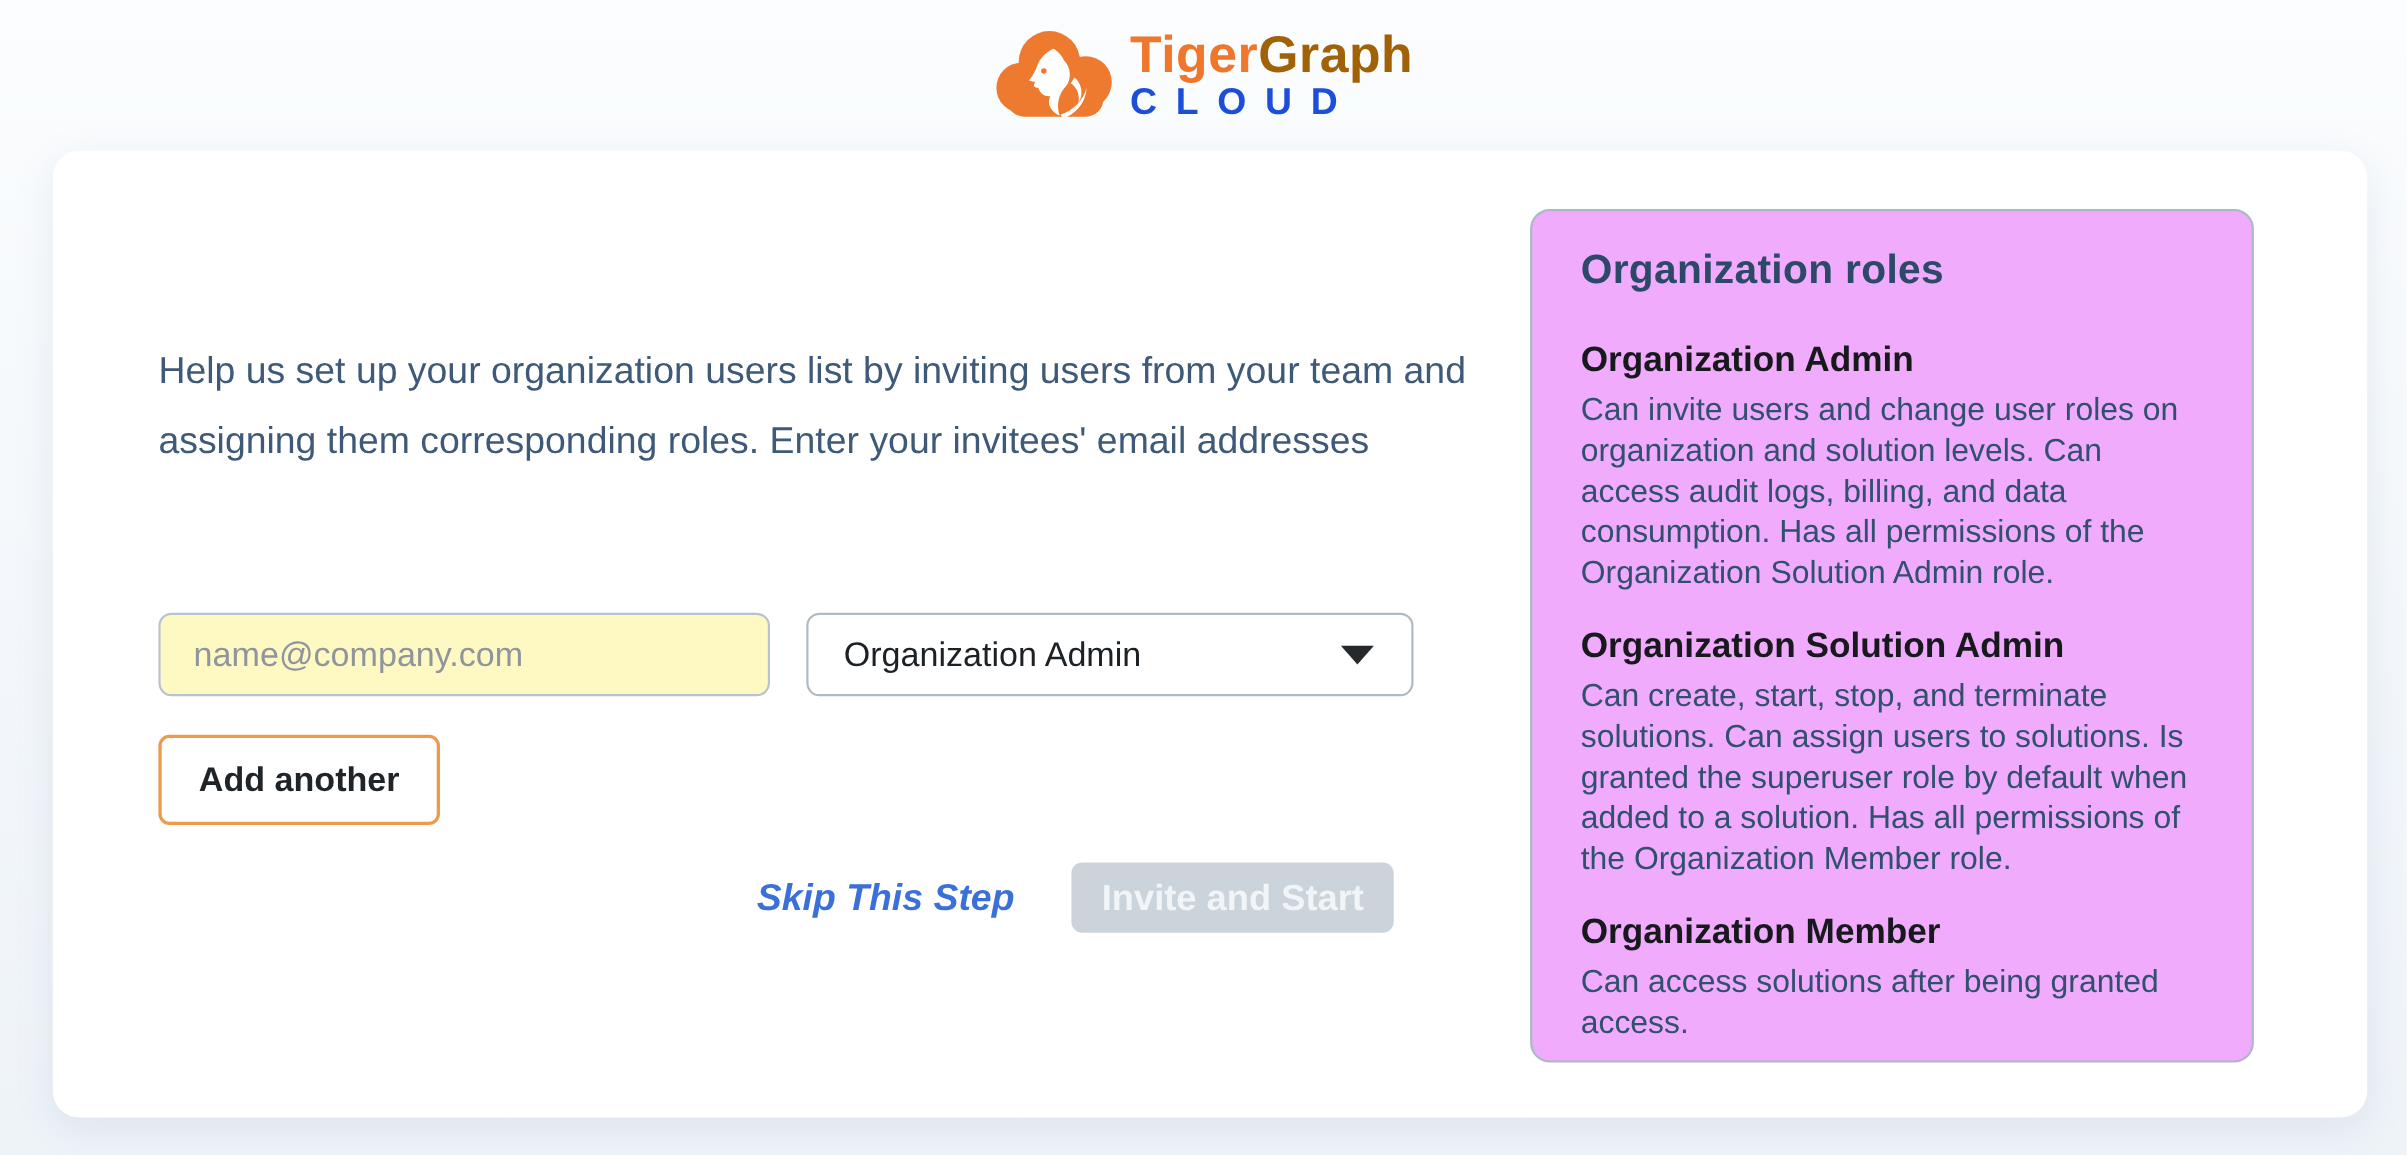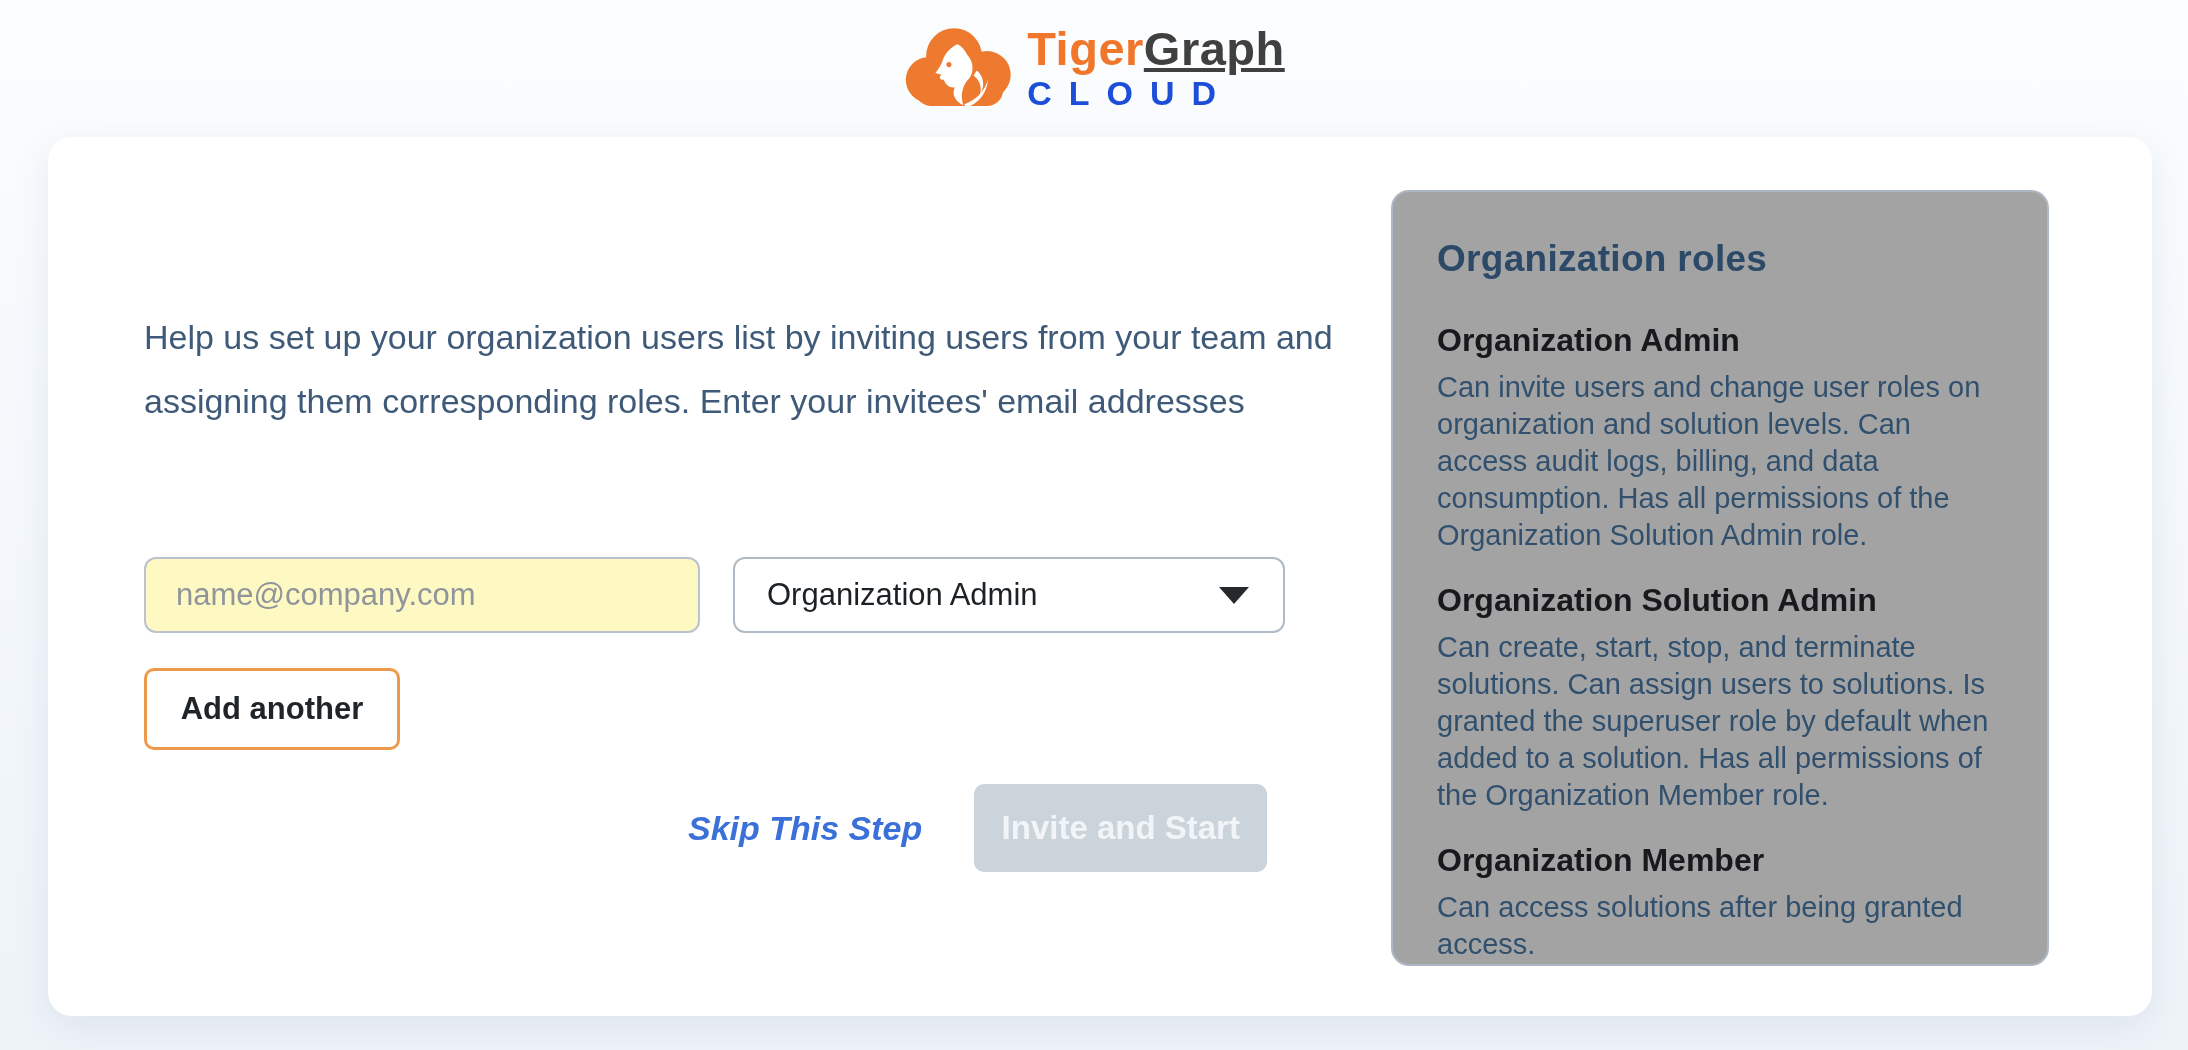--- a/index.html
+++ b/index.html
@@ -15,21 +15,21 @@
 
   
   .logo {
     position: absolute; top: 24px; left: 50%; transform: translateX(-50%);
     display: flex; align-items: center; gap: 14px;
   }
   .logo-mark { width: 110px; height: 84px; display: block; }
   .logo-text { display: flex; flex-direction: column; align-items: flex-start; }
   .logo-line1 { font-size: 47px; font-weight: 700; letter-spacing: 0.5px; line-height: 1.05; }
   .logo-line1 .t-orange { color: #F0762B; }
-  .logo-line1 .t-dark { color: #404040; text-decoration: underline; }
+  .logo-line1 .t-dark { color: #a16207; }
   .logo-line2 {
     font-size: 34px; font-weight: 700; color: #1d4ed8;
     letter-spacing: 17px; line-height: 1.1; margin-top: 2px;
   }
 
   
   .card {
     position: absolute; left: 48px; top: 137px; width: 2104px; height: 879px;
     background: #ffffff; border-radius: 24px;
     box-shadow: 0 10px 34px rgba(120, 145, 175, 0.14);
@@ -82,33 +82,33 @@
 
   .actions {
     position: absolute; left: 640px; top: 647px;
     display: flex; align-items: center; gap: 52px;
   }
   .skip-link {
     font-size: 34px; font-weight: 700; color: #3A70D8;
     text-decoration: none; cursor: pointer; white-space: nowrap; font-style: italic;
   }
   .invite-btn {
-    width: 293px; height: 88px;
+    width: 293px; height: 64px;
     background: #CBD3DB; border: none; border-radius: 10px;
     font-size: 33px; font-weight: 700; color: #f2f5f7;
     font-family: "Liberation Sans", "DejaVu Sans", sans-serif;
     display: flex; align-items: center; justify-content: center;
     cursor: default;
   }
 
   
   .roles-panel {
     position: absolute; left: 1343px; top: 53px; width: 658px; height: 776px;
-    background: #a3a3a3; border: 2px solid #ADB8C4; border-radius: 18px;
-    padding: 46px 42px 0 44px; overflow: hidden;
+    background: #f0abfc; border: 2px solid #ADB8C4; border-radius: 18px;
+    padding: 32px 42px 0 44px; overflow: hidden;
   }
   .roles-panel-title {
     font-size: 37px; font-weight: 600; color: #2C4A68;
     margin-bottom: 42px; letter-spacing: 0.3px;
   }
   .role-section { margin-bottom: 28px; }
   .role-name {
     font-size: 32px; font-weight: 700; color: #17191C; margin-bottom: 10px;
   }
   .role-desc {

